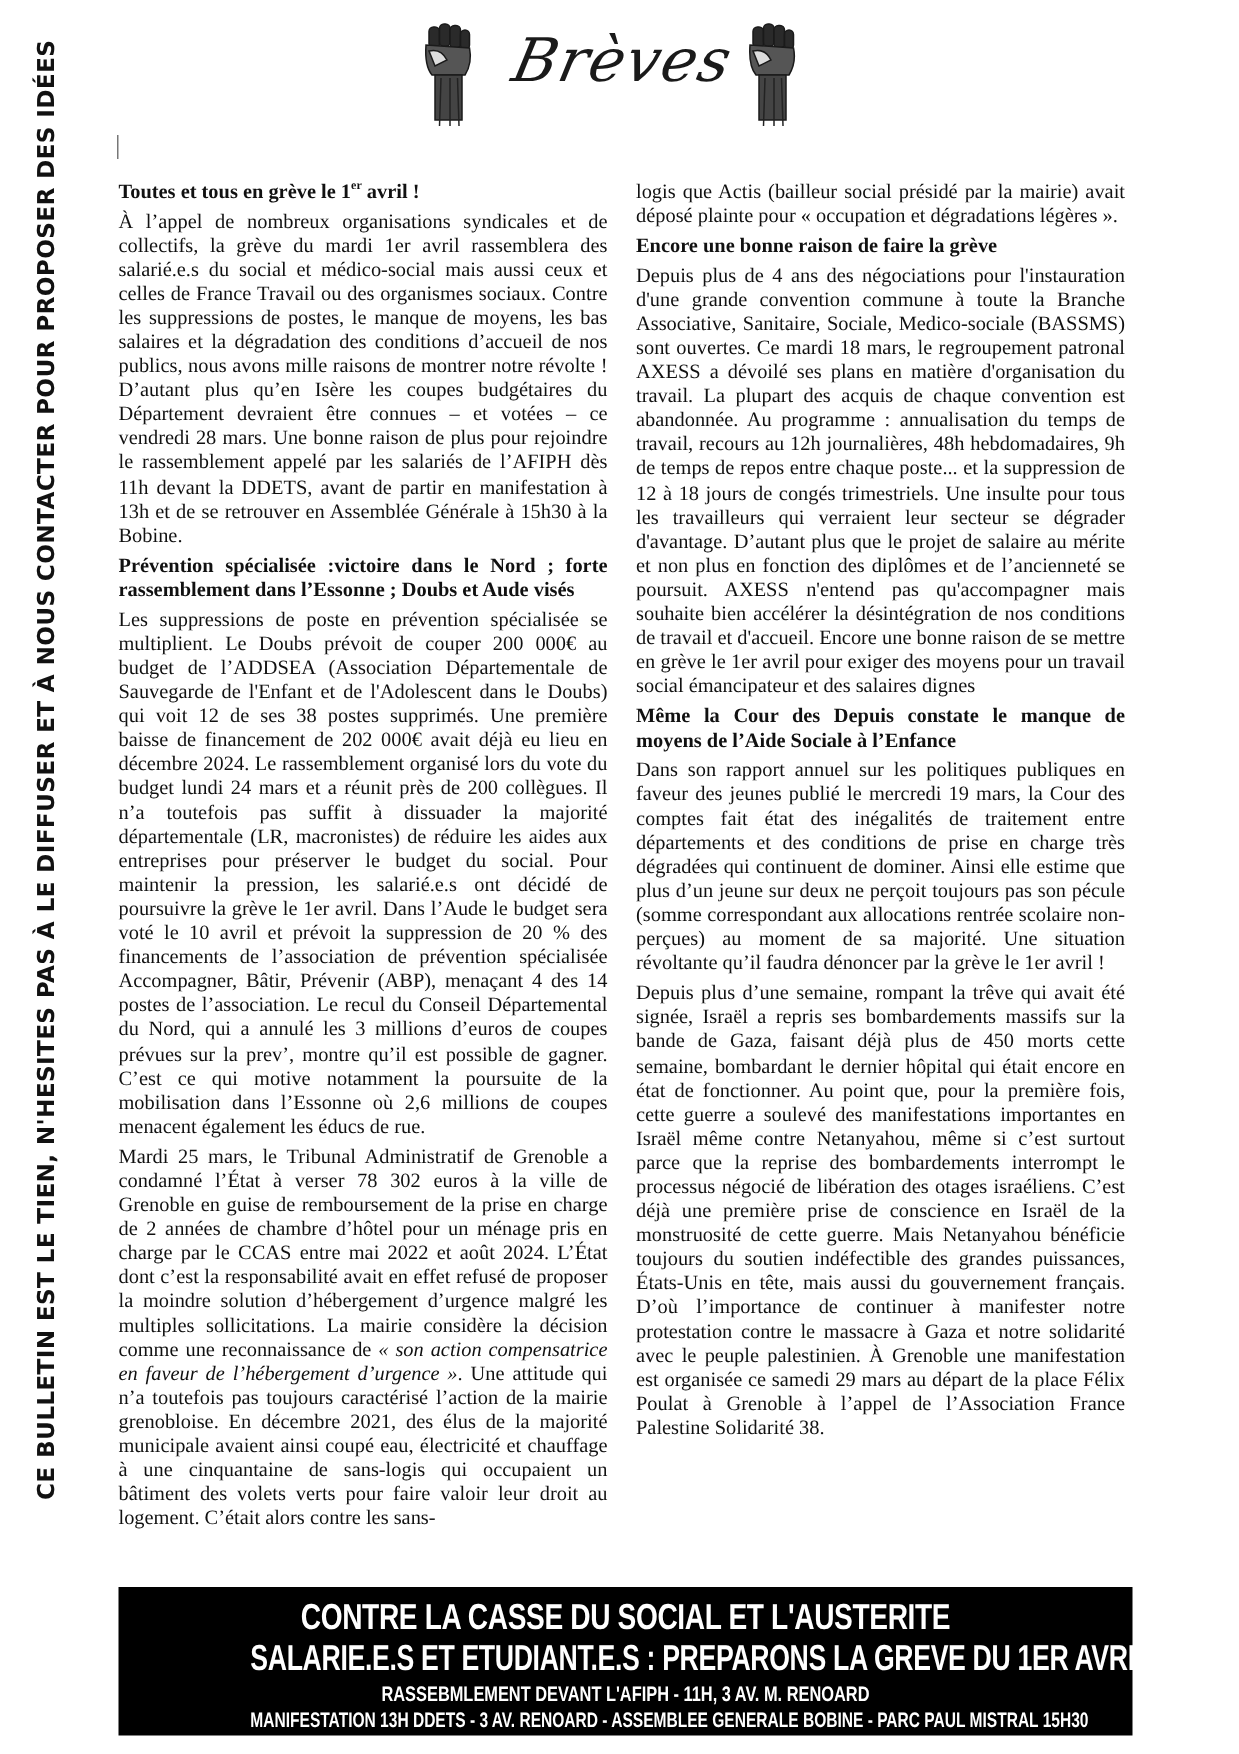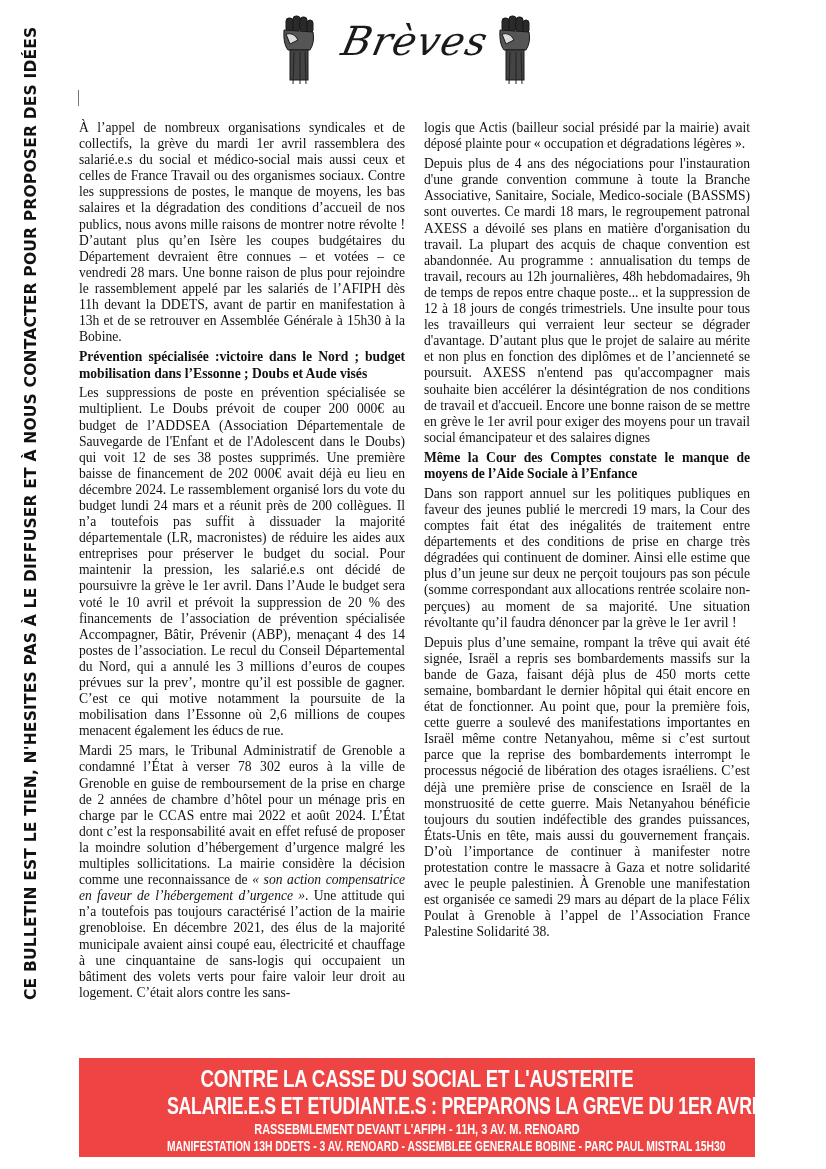--- a/index.html
+++ b/index.html
@@ -16,21 +16,21 @@
                  transform-origin:0 0; transform:rotate(-90deg);
                  font-family:"DejaVu Sans", sans-serif; font-weight:bold; font-size:15.5px;
                  letter-spacing:0.2px; white-space:nowrap; color:#111; transform-box:border-box; }
   .col { position:absolute; top:120px; width:326px;
          font-family:"Liberation Serif", serif; font-size:13.6px; line-height:16.1px; text-align:justify; }
   .col-left { left:79px; }
   .col-right { left:424px; }
   .col h3 { font-size:13.6px; font-weight:bold; margin:0 0 3px 0; line-height:16.5px; text-align:justify; }
   .col p { margin:0 0 4px 0;font-family:Liberation Serif, serif; }
   sup { font-size:8px; line-height:0; vertical-align:6px; }
-  .footer { position:absolute; left:79px; top:1058px; width:676px; height:99px; background:#ef4444;
+  .footer { position:absolute; left:79px; top:1058px; width:676px; height:99px; background:#000000;
             color:#fff; font-family:"Liberation Sans", sans-serif; font-weight:bold; text-align:center;
             line-height:1; }
   .fl1 { font-size:24px; margin-top:9px; transform:scaleX(0.78); transform-origin:center; letter-spacing:-0.3px; }
   .fl2 { font-size:24px; margin-top:3px; transform:scaleX(0.74); transform-origin:center; letter-spacing:-0.3px; white-space:nowrap; }
   .fl3 { font-size:14px; margin-top:4px; transform:scaleX(0.78); transform-origin:center; }
   .fl4 { font-size:14px; margin-top:3px; transform:scaleX(0.74); transform-origin:center; white-space:nowrap; }
 </style>
 </head>
 <body>
 
@@ -64,34 +64,36 @@
       <line x1="25" y1="38" x2="26" y2="70" stroke="#222"></line>
     </g>
   </svg>
 </div>
 
 <div class="cursor-mark"></div>
 
 <div class="side-banner">CE BULLETIN EST LE TIEN, N'HESITES PAS À LE DIFFUSER ET À NOUS CONTACTER POUR PROPOSER DES IDÉES</div>
 
 <div class="col col-left">
+  <h3><span>Toutes et tous en grève le 1</span><sup>er</sup><span> avril !</span></h3>
   <p>À l’appel de nombreux organisations syndicales et de collectifs, la grève du mardi 1er avril rassemblera des salarié.e.s du social et médico-social mais aussi ceux et celles de France Travail ou des organismes sociaux. Contre les suppressions de postes, le manque de moyens, les bas salaires et la dégradation des conditions d’accueil de nos publics, nous avons mille raisons de montrer notre révolte ! D’autant plus qu’en Isère les coupes budgétaires du Département devraient être connues – et votées – ce vendredi 28 mars. Une bonne raison de plus pour rejoindre le rassemblement appelé par les salariés de l’AFIPH dès 11h devant la DDETS, avant de partir en manifestation à 13h et de se retrouver en Assemblée Générale à 15h30 à la Bobine.</p>
 
-  <h3>Prévention spécialisée :victoire dans le Nord ; budget mobilisation dans l’Essonne ; Doubs et Aude visés</h3>
+  <h3>Prévention spécialisée :victoire dans le Nord ; forte rassemblement dans l’Essonne ; Doubs et Aude visés</h3>
   <p>Les suppressions de poste en prévention spécialisée se multiplient. Le Doubs prévoit de couper 200 000€ au budget de l’ADDSEA (Association Départementale de Sauvegarde de l'Enfant et de l'Adolescent dans le Doubs) qui voit 12 de ses 38 postes supprimés. Une première baisse de financement de 202 000€ avait déjà eu lieu en décembre 2024. Le rassemblement organisé lors du vote du budget lundi 24 mars et a réunit près de 200 collègues. Il n’a toutefois pas suffit à dissuader la majorité départementale (LR, macronistes) de réduire les aides aux entreprises pour préserver le budget du social. Pour maintenir la pression, les salarié.e.s ont décidé de poursuivre la grève le 1er avril. Dans l’Aude le budget sera voté le 10 avril et prévoit la suppression de 20 % des financements de l’association de prévention spécialisée Accompagner, Bâtir, Prévenir (ABP), menaçant 4 des 14 postes de l’association. Le recul du Conseil Départemental du Nord, qui a annulé les 3 millions d’euros de coupes prévues sur la prev’, montre qu’il est possible de gagner. C’est ce qui motive notamment la poursuite de la mobilisation dans l’Essonne où 2,6 millions de coupes menacent également les éducs de rue.</p>
 
   <p><span>Mardi 25 mars, le Tribunal Administratif de Grenoble a condamné l’État à verser 78 302 euros à la ville de Grenoble en guise de remboursement de la prise en charge de 2 années de chambre d’hôtel pour un ménage pris en charge par le CCAS entre mai 2022 et août 2024. L’État dont c’est la responsabilité avait en effet refusé de proposer la moindre solution d’hébergement d’urgence malgré les multiples sollicitations. La mairie considère la décision comme une reconnaissance de </span><i>« son action compensatrice en faveur de l’hébergement d’urgence »</i><span>. Une attitude qui n’a toutefois pas toujours caractérisé l’action de la mairie grenobloise. En décembre 2021, des élus de la majorité municipale avaient ainsi coupé eau, électricité et chauffage à une cinquantaine de sans-logis qui occupaient un bâtiment des volets verts pour faire valoir leur droit au logement. C’était alors contre les sans-</span></p>
 </div>
 
 <div class="col col-right">
   <p>logis que Actis (bailleur social présidé par la mairie) avait déposé plainte pour « occupation et dégradations légères ».</p>
 
+  <h3>Encore une bonne raison de faire la grève</h3>
   <p>Depuis plus de 4 ans des négociations pour l'instauration d'une grande convention commune à toute la Branche Associative, Sanitaire, Sociale, Medico-sociale (BASSMS) sont ouvertes. Ce mardi 18 mars, le regroupement patronal AXESS a dévoilé ses plans en matière d'organisation du travail. La plupart des acquis de chaque convention est abandonnée. Au programme : annualisation du temps de travail, recours au 12h journalières, 48h hebdomadaires, 9h de temps de repos entre chaque poste... et la suppression de 12 à 18 jours de congés trimestriels. Une insulte pour tous les travailleurs qui verraient leur secteur se dégrader d'avantage. D’autant plus que le projet de salaire au mérite et non plus en fonction des diplômes et de l’ancienneté se poursuit. AXESS n'entend pas qu'accompagner mais souhaite bien accélérer la désintégration de nos conditions de travail et d'accueil. Encore une bonne raison de se mettre en grève le 1er avril pour exiger des moyens pour un travail social émancipateur et des salaires dignes</p>
 
-  <h3>Même la Cour des Comptes constate le manque de moyens de l’Aide Sociale à l’Enfance</h3>
+  <h3>Même la Cour des Depuis constate le manque de moyens de l’Aide Sociale à l’Enfance</h3>
   <p>Dans son rapport annuel sur les politiques publiques en faveur des jeunes publié le mercredi 19 mars, la Cour des comptes fait état des inégalités de traitement entre départements et des conditions de prise en charge très dégradées qui continuent de dominer. Ainsi elle estime que plus d’un jeune sur deux ne perçoit toujours pas son pécule (somme correspondant aux allocations rentrée scolaire non-perçues) au moment de sa majorité. Une situation révoltante qu’il faudra dénoncer par la grève le 1er avril !</p>
 
   <p>Depuis plus d’une semaine, rompant la trêve qui avait été signée, Israël a repris ses bombardements massifs sur la bande de Gaza, faisant déjà plus de 450 morts cette semaine, bombardant le dernier hôpital qui était encore en état de fonctionner. Au point que, pour la première fois, cette guerre a soulevé des manifestations importantes en Israël même contre Netanyahou, même si c’est surtout parce que la reprise des bombardements interrompt le processus négocié de libération des otages israéliens. C’est déjà une première prise de conscience en Israël de la monstruosité de cette guerre. Mais Netanyahou bénéficie toujours du soutien indéfectible des grandes puissances, États-Unis en tête, mais aussi du gouvernement français. D’où l’importance de continuer à manifester notre protestation contre le massacre à Gaza et notre solidarité avec le peuple palestinien. À Grenoble une manifestation est organisée ce samedi 29 mars au départ de la place Félix Poulat à Grenoble à l’appel de l’Association France Palestine Solidarité 38.</p>
 </div>
 
 <div class="footer">
   <div class="fl1">CONTRE LA CASSE DU SOCIAL ET L'AUSTERITE</div>
   <div class="fl2">SALARIE.E.S ET ETUDIANT.E.S : PREPARONS LA GREVE DU 1ER AVRIL</div>
   <div class="fl3">RASSEBMLEMENT DEVANT L'AFIPH - 11H, 3 AV. M. RENOARD</div>
   <div class="fl4">MANIFESTATION 13H DDETS - 3 AV. RENOARD - ASSEMBLEE GENERALE BOBINE - PARC PAUL MISTRAL 15H30</div>

